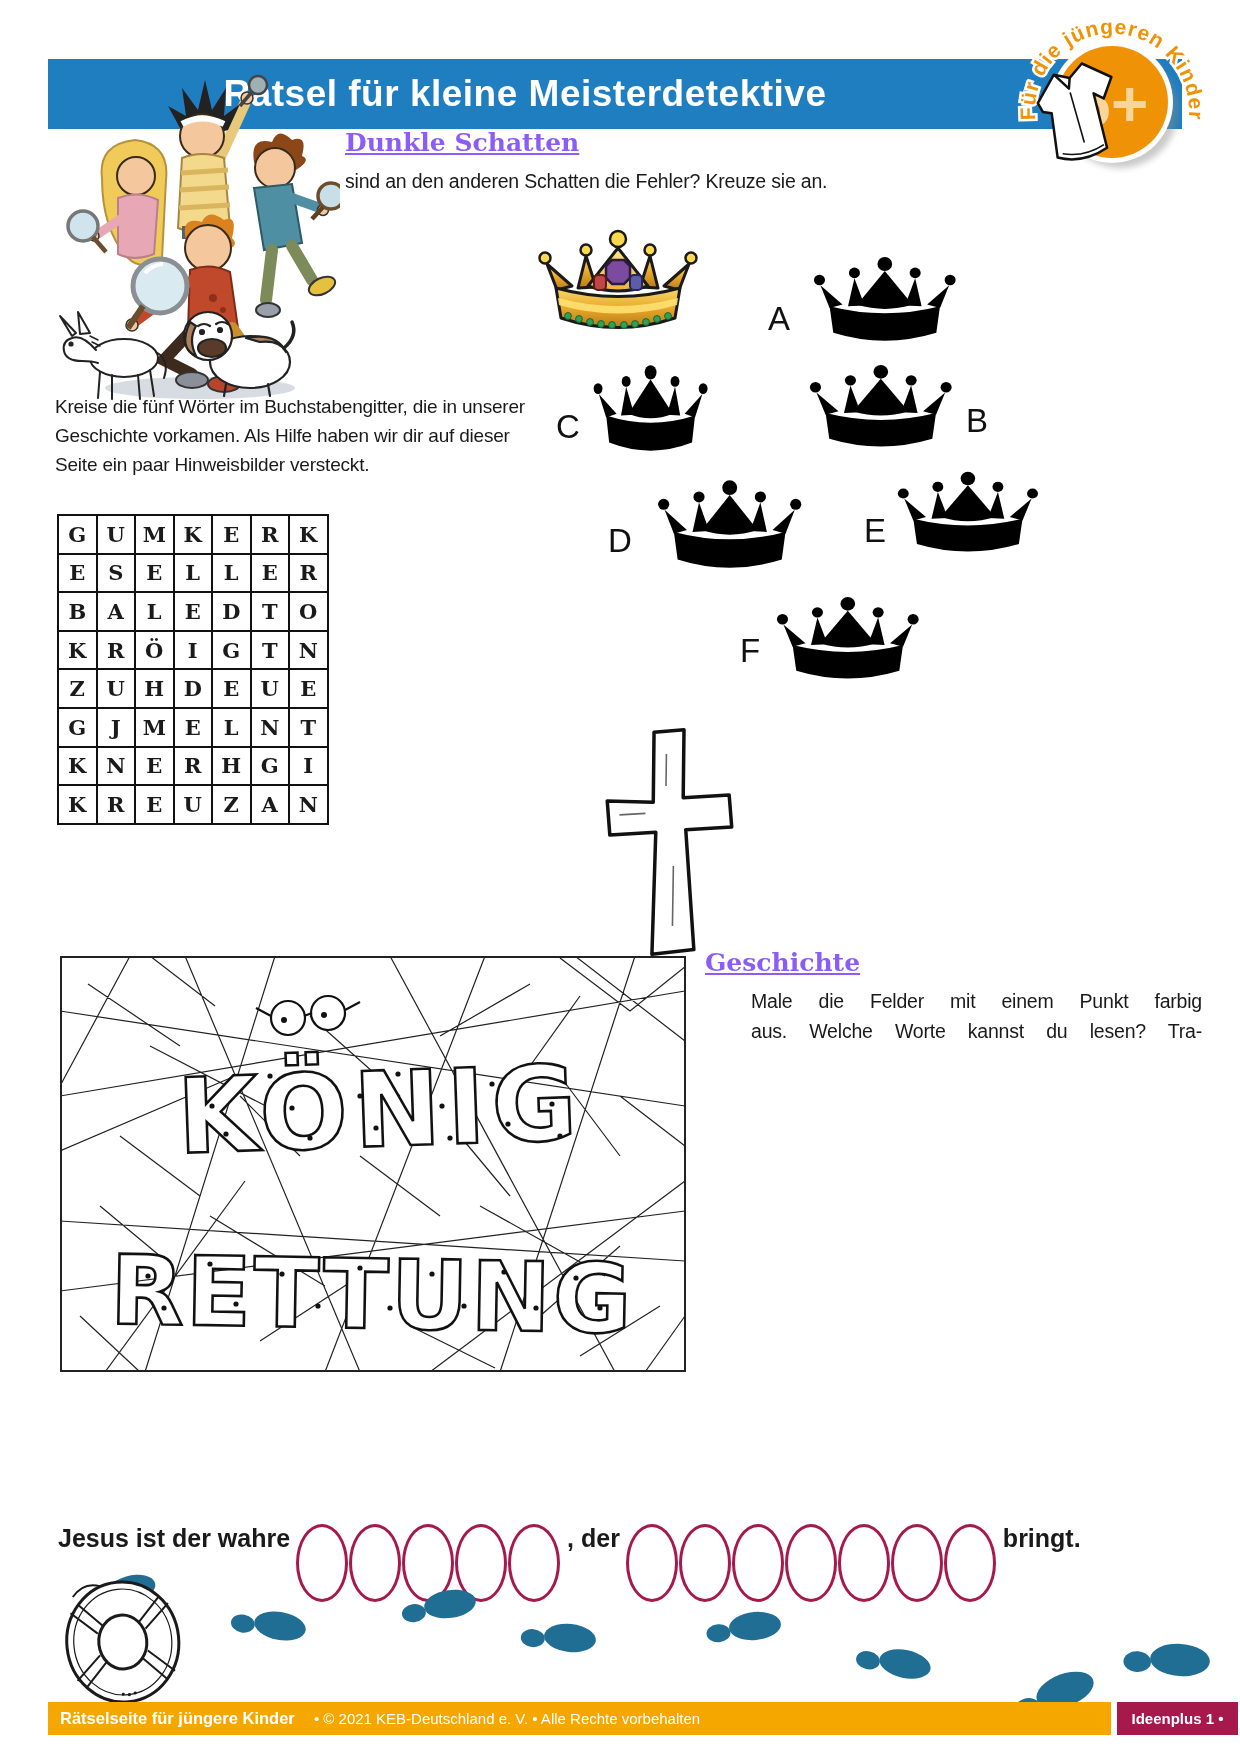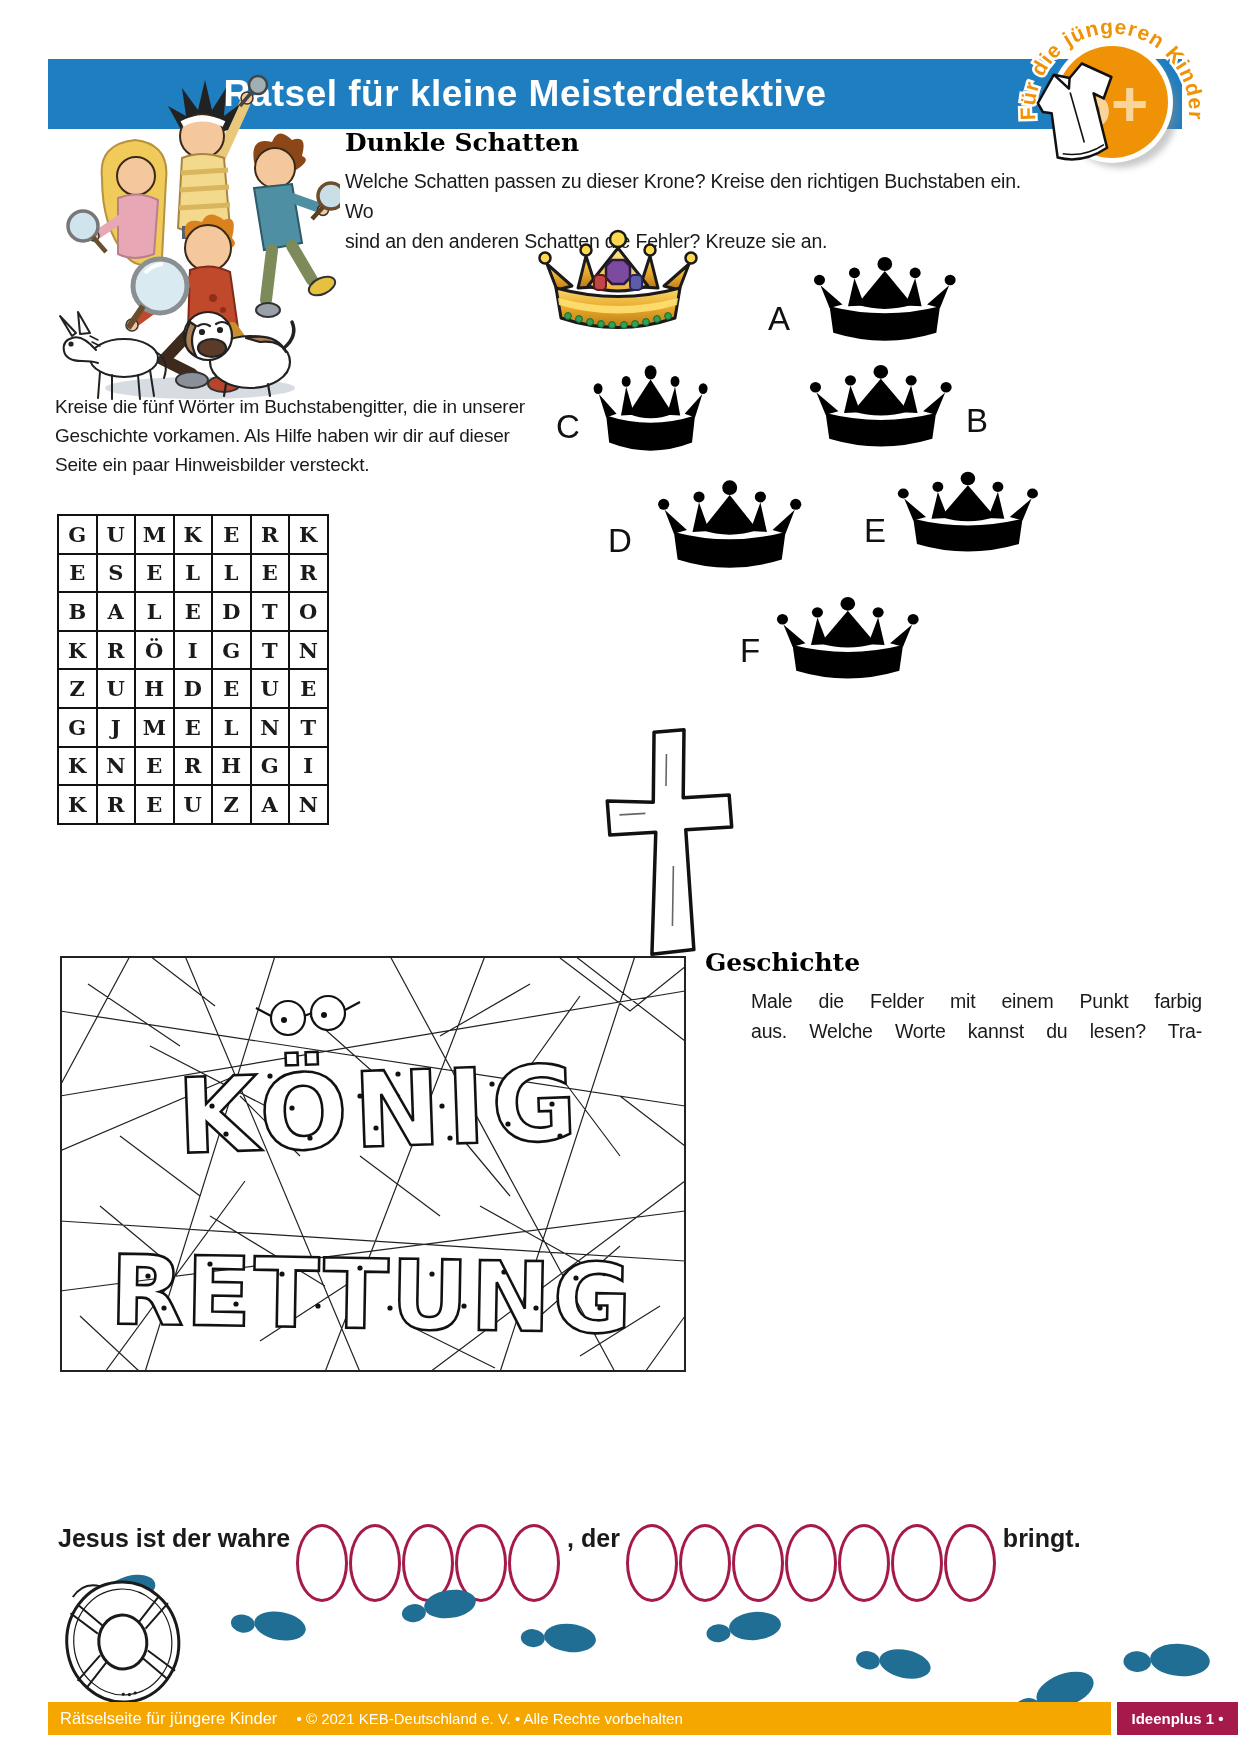--- a/index.html
+++ b/index.html
@@ -10,21 +10,21 @@
   .bar-title{position:absolute;left:60px;right:240px;top:0;height:70px;line-height:70px;
         text-align:center;color:#fff;font-size:37px;font-weight:bold;letter-spacing:.5px;}
   .badge-svg{position:absolute;left:1012px;top:2px;}
   .shirt-svg{position:absolute;left:1022px;top:56px;}
   
   .kids-svg{position:absolute;left:40px;top:58px;}
   .donkey-svg{position:absolute;left:52px;top:306px;}
   .dog-svg{position:absolute;left:168px;top:296px;}
   
   .sec-h{font-family:"DejaVu Serif","Liberation Serif",serif;font-weight:bold;
-         color:#000000;font-size:25px;margin:0 0 9px 0;}
+         color:#8b5cf6;font-size:25px;margin:0 0 9px 0;text-decoration:underline;}
   .body-line{font-size:19.5px;line-height:30px;letter-spacing:-0.2px;}
   .ds-block{position:absolute;left:345px;top:128px;width:700px;}
   .bg-block{position:absolute;left:55px;top:392px;width:490px;}
   .bg-block .body-line{font-size:19px;line-height:29px;}
   .am-block{position:absolute;left:705px;top:948px;width:497px;}
   .am-block .body-line{text-align:justify;}
   .just{text-align-last:justify;margin-left:46px;}
   
   .crowns-svg{position:absolute;left:520px;top:218px;}
   .shadow-label{position:absolute;font-size:33px;color:#111;}
@@ -43,21 +43,21 @@
             display:flex;align-items:flex-start;}
   .solution .txt{font-size:25px;font-weight:bold;white-space:pre;}
   .ovals{display:flex;margin:0 6px;}
   .oval{width:46px;height:72px;border:3px solid #A6194B;border-radius:50%;background:#fff;margin-right:1px;}
   
   .steps-svg{position:absolute;left:55px;top:1568px;}
   .buoy-svg{position:absolute;left:48px;top:1574px;}
   
   .f-orange{position:absolute;left:48px;top:1702px;width:1063px;height:33px;background:#F5A700;
             color:#fff;line-height:33px;padding-left:12px;box-sizing:border-box;font-size:16.5px;}
-  .f-orange .b{font-weight:normal;}
+  .f-orange .b{font-weight:bold;}
   .f-orange .r{font-size:15px;margin-left:15px;}
   .f-red{position:absolute;left:1117px;top:1702px;width:121px;height:33px;background:#A6194B;
          color:#fff;line-height:33px;text-align:center;font-weight:bold;font-size:15px;}
 </style>
 </head>
 <body>
 
 <div class="page">
 
   <div class="bar">
@@ -171,21 +171,20 @@
       <path d="M116,52 Q130,40 124,26" fill="none" stroke-width="3.5"></path>
       <line x1="58" y1="88" x2="56" y2="100"></line>
         <line x1="100" y1="88" x2="102" y2="100"></line>
       <circle cx="34" cy="36" r="2" fill="#222"></circle>
         <circle cx="52" cy="34" r="2" fill="#222"></circle>
     </g>
   </svg>
 
   <div class="ds-block">
     <h2 class="sec-h">Dunkle Schatten</h2>
-    <div class="body-line">Welche Schatten passen zu dieser Krone? Kreise den richtigen Buchstaben ein. Wo</div>
     <div class="body-line">sind an den anderen Schatten die Fehler? Kreuze sie an.</div>
   </div>
 
   <svg class="crowns-svg" width="560" height="490" viewBox="0 0 560 490">
     <defs>
       <linearGradient id="goldGrad" x1="0" y1="0" x2="0" y2="1">
         <stop offset="0" stop-color="#F9D96B"></stop>
           <stop offset="0.5" stop-color="#E9A92B"></stop>
           <stop offset="1" stop-color="#B97B16"></stop>
       </linearGradient>

